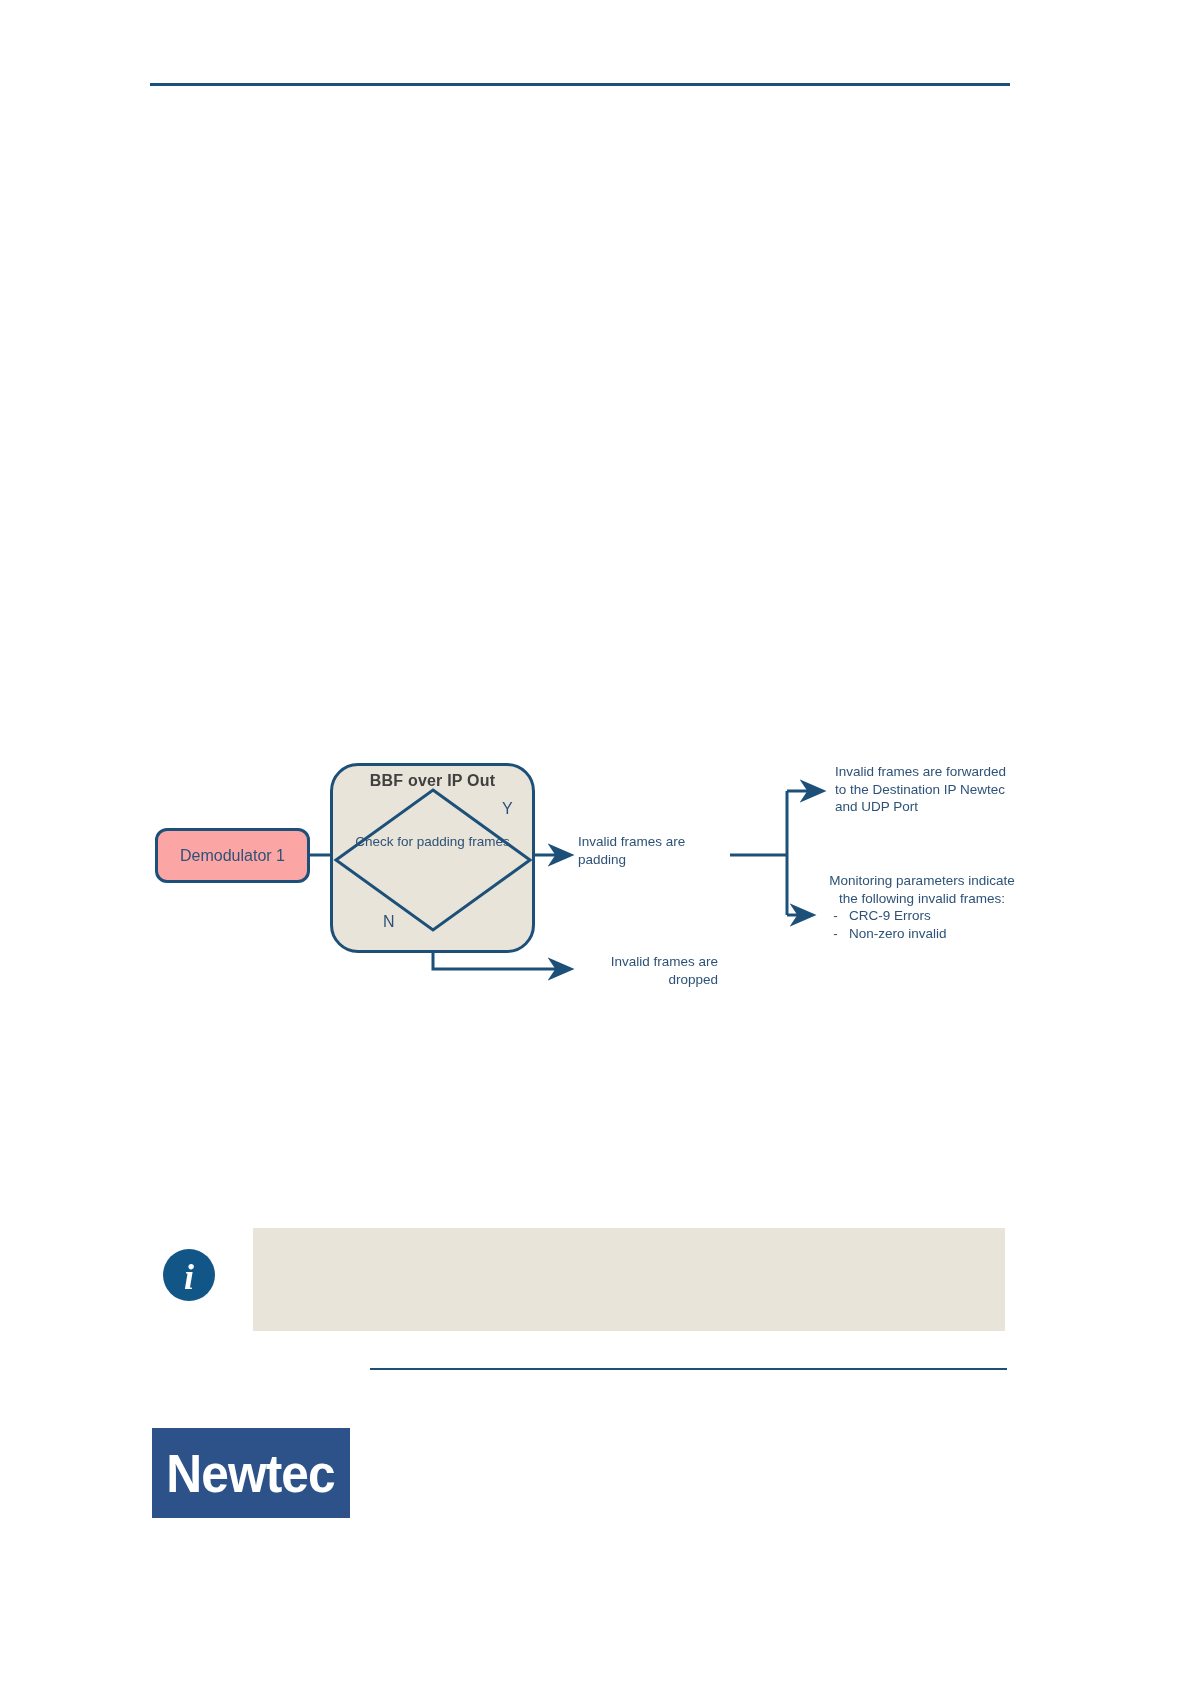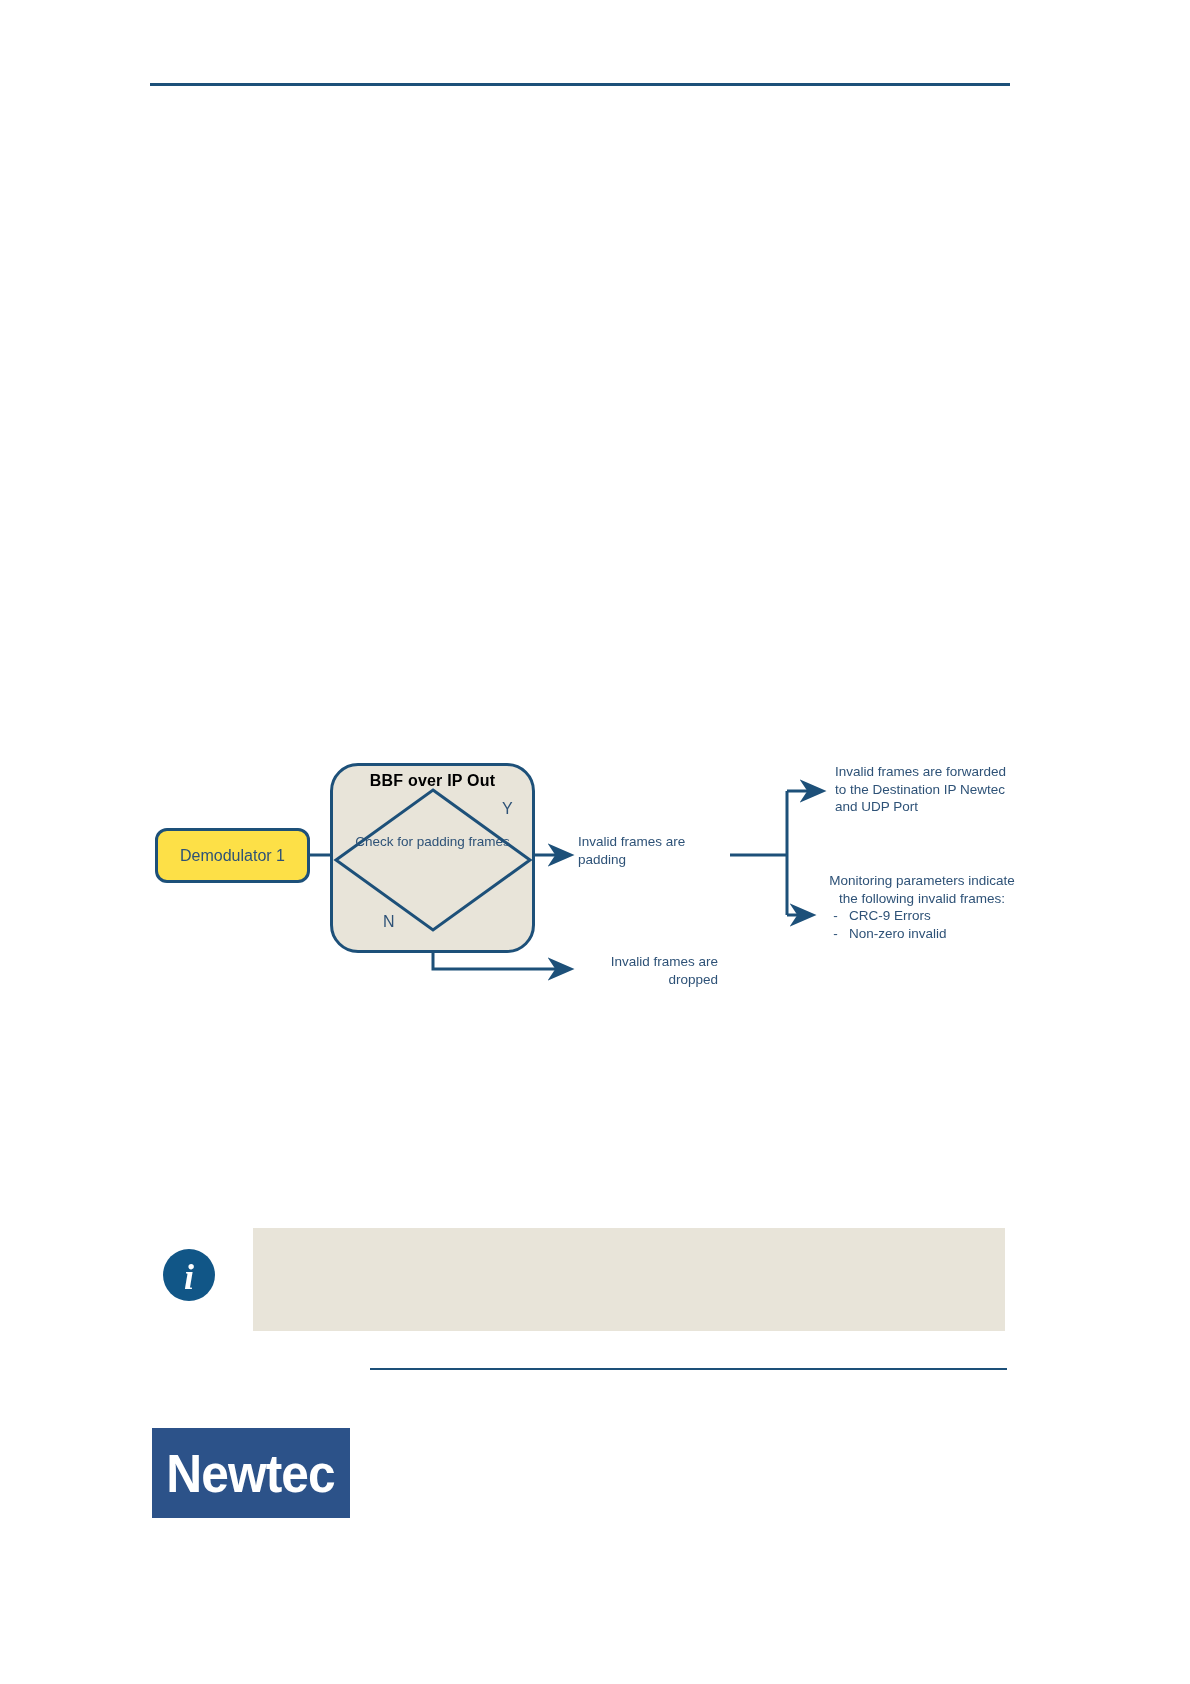--- a/index.html
+++ b/index.html
@@ -41,21 +41,21 @@
   }
 
   .node-demod {
     position: absolute;
     left: 5px;
     top: 83px;
     width: 155px;
     height: 55px;
     border: 3px solid #1d5079;
     border-radius: 12px;
-    background: #fde047;
+    background: #fca5a5;
     box-sizing: border-box;
     display: flex;
     align-items: center;
     justify-content: center;
     color: #2e5277;
     font-size: 16px;
   }
 
   .group-box {
     position: absolute;
@@ -68,21 +68,21 @@
     background: #e8e4d9;
     box-sizing: border-box;
   }
 
   .group-title {
     position: absolute;
     left: 180px;
     top: 27px;
     width: 205px;
     text-align: center;
-    color: #000000;
+    color: #404040;
     font-size: 16px;
     font-weight: bold;
     letter-spacing: 0.2px;
   }
 
   .diamond-svg {
     position: absolute;
     left: 180px;
     top: 40px;
     width: 205px;

